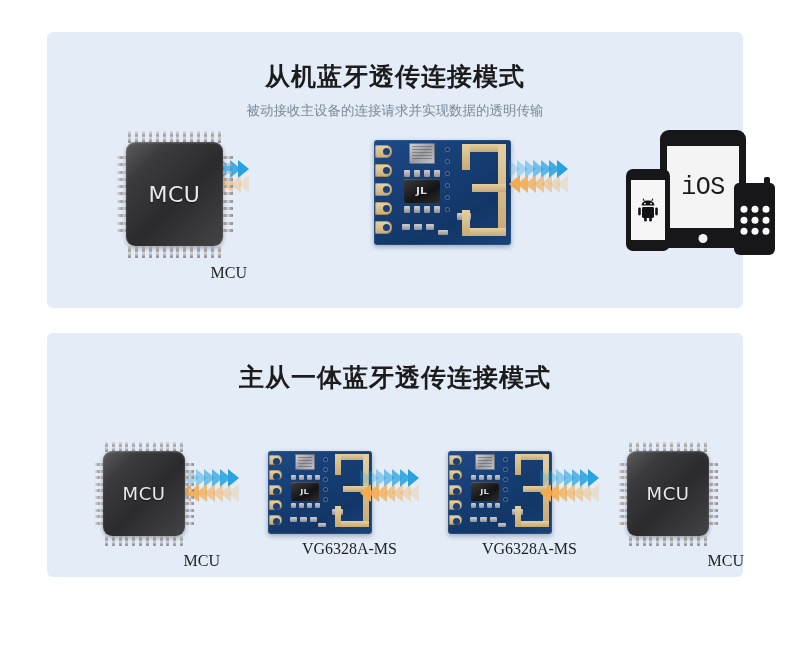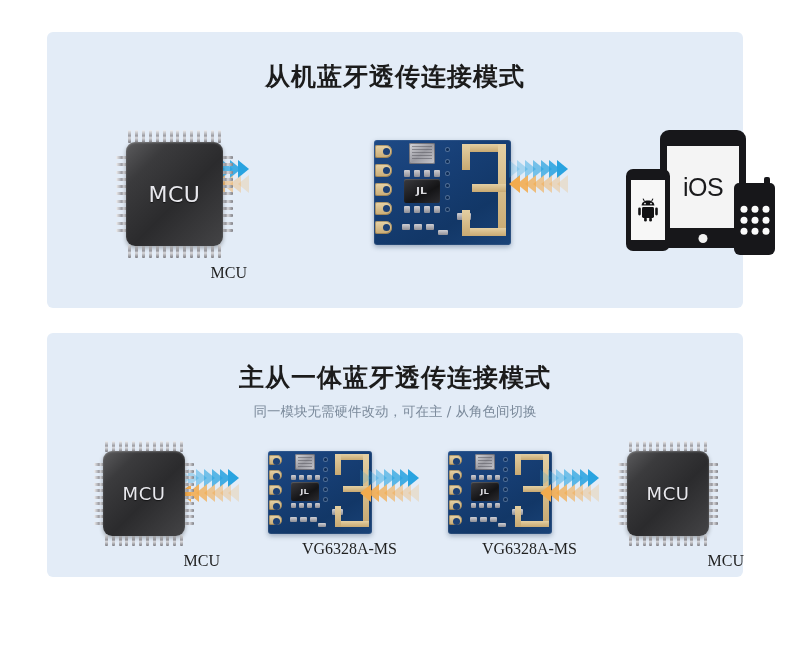--- a/index.html
+++ b/index.html
@@ -187,21 +187,21 @@
     padding: 16px 7px 20px 7px;
   }
   .tablet-screen {
     width: 100%; height: 100%;
     background: #f4f4f4;
     display: flex;
     align-items: center;
     justify-content: center;
   }
   .tablet-ios {
-    font-family: Liberation Sans, sans-serif;
+    font-family: Liberation Mono, monospace;
     font-size: 25px;
     color: #1a1a1c;
     letter-spacing: -.5px;
   }
   .tablet-home {
     position: absolute;
     bottom: 5px; left: 50%;
     transform: translateX(-50%);
     width: 9px; height: 9px;
     border-radius: 50%;
@@ -244,20 +244,21 @@
     background: #17171a;
     border-radius: 2px 2px 0 0;
   }
 </style>
 </head>
 <body>
 
 <div class="panel" id="panel-top">
 
   <div class="panel-title">从机蓝牙透传连接模式</div>
+  <div class="panel-subtitle">被动接收主设备的连接请求并实现数据的透明传输</div>
 
   <div class="node" style="left:55px; top:98px; width:145px;">
     <div class="mcu-wrap" style="height:128px;">
       <div class="pins h" style="left:26px; top:0; width:93px; height:13px;">
         <span class="pin" style="width:3px;height:13px"></span>
           <span class="pin" style="width:3px;height:13px"></span>
         <span class="pin" style="width:3px;height:13px"></span>
           <span class="pin" style="width:3px;height:13px"></span>
         <span class="pin" style="width:3px;height:13px"></span>
           <span class="pin" style="width:3px;height:13px"></span>
@@ -446,21 +447,20 @@
           <span class="fp-key"></span>
         </div>
       </div>
     </div>
   </div>
 </div>
 
 <div class="panel" id="panel-bottom">
 
   <div class="panel-title">主从一体蓝牙透传连接模式</div>
-  <div class="panel-subtitle">同一模块无需硬件改动，可在主 / 从角色间切换</div>
 
   <div class="node" style="left:28px; top:108px; width:145px;">
     <div class="mcu-wrap" style="height:105px;">
       <div class="pins h" style="left:30px; top:0; width:78px; height:11px;">
         <span class="pin" style="width:3px;height:11px"></span>
           <span class="pin" style="width:3px;height:11px"></span>
         <span class="pin" style="width:3px;height:11px"></span>
           <span class="pin" style="width:3px;height:11px"></span>
         <span class="pin" style="width:3px;height:11px"></span>
           <span class="pin" style="width:3px;height:11px"></span>

